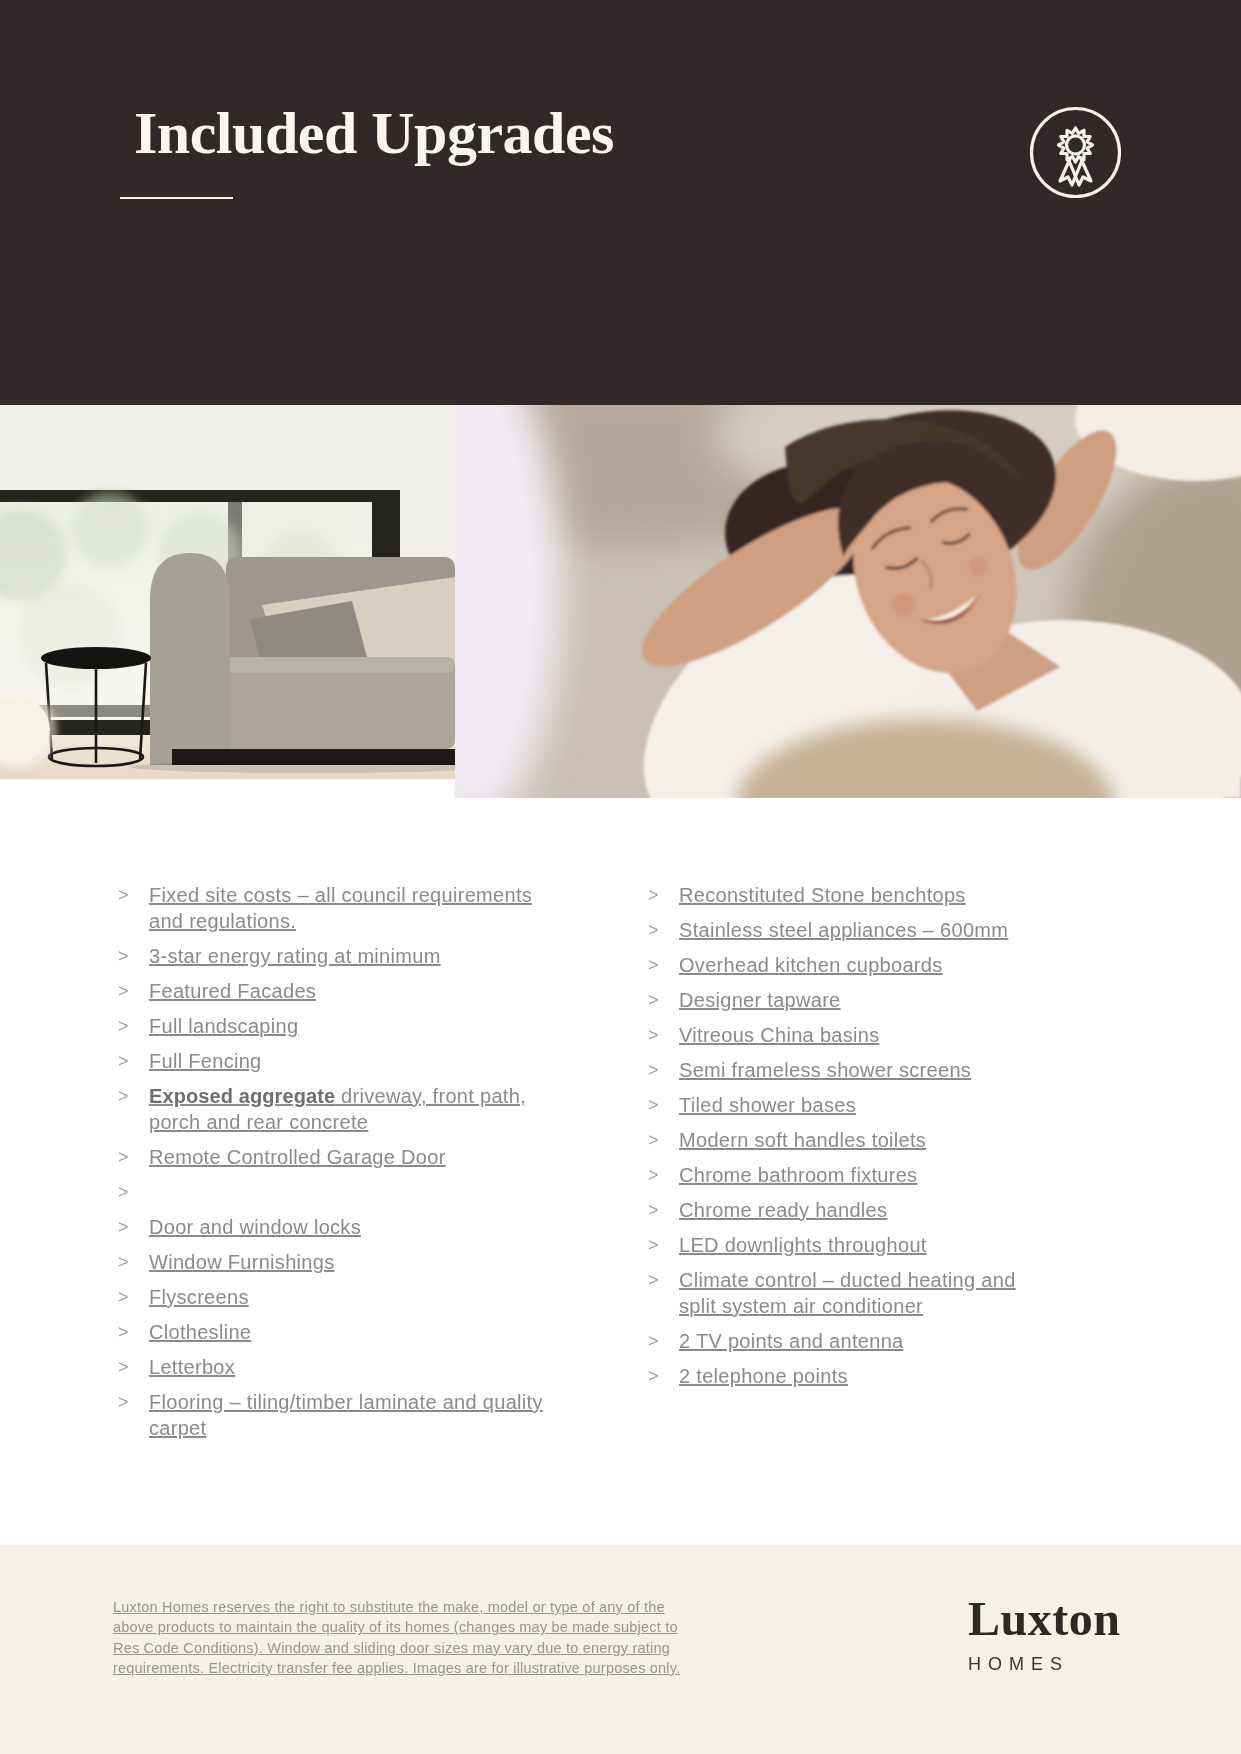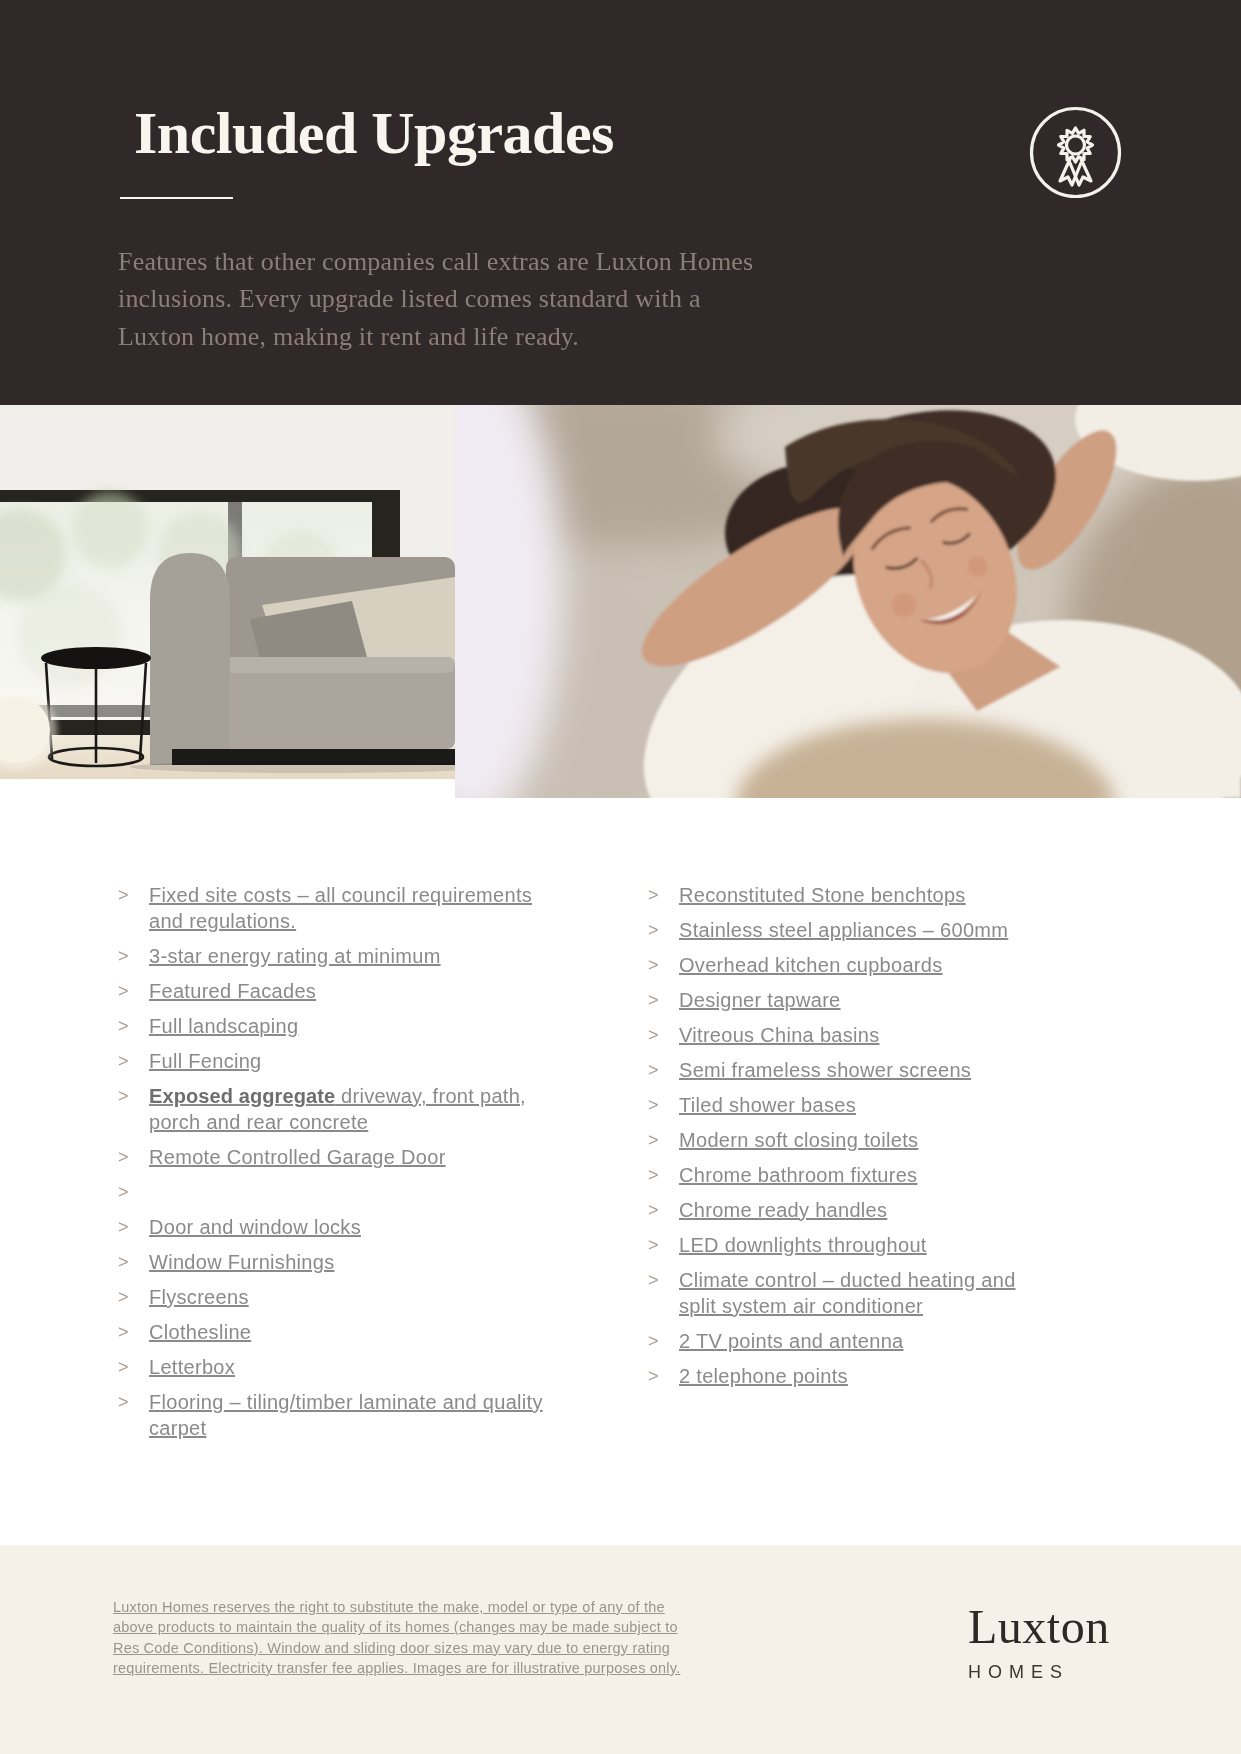--- a/index.html
+++ b/index.html
@@ -34,32 +34,31 @@
   .litext{font-size:20px;line-height:26px;color:var(--list-text);letter-spacing:0.3px;text-decoration:underline;}
   .col-left  .litext{max-width:408px;}
   .col-right .litext{max-width:362px;}
   .emph{font-weight:700;color:var(--list-emph);letter-spacing:0.1px;}
 
   
   .footer{position:absolute;left:0;top:1545px;width:1241px;height:209px;background:var(--footer-bg);}
   .disclaimer{position:absolute;left:113px;top:52px;width:570px;margin:0;
         font-size:14.5px;line-height:1.4;color:var(--footer-text);letter-spacing:0.2px;text-decoration:underline;}
   .brand{position:absolute;left:968px;top:52px;color:var(--brand);}
-  .brand-name{font-family:"Liberation Serif",serif;font-weight:400;font-size:48px;line-height:0.9;letter-spacing:0.5px;margin-top:8px;}
+  .brand-name{font-family:"Liberation Serif",serif;font-weight:700;font-size:48px;line-height:0.9;letter-spacing:0.5px;}
   .brand-type{font-size:18px;letter-spacing:7px;margin-top:14px;color:#3a352f;}
 </style>
 </head>
 <body>
 
 <div class="page">
 
   <div class="header">
     <h1 class="page-title">Included Upgrades</h1>
     <div class="title-rule"></div>
-    <p class="intro">Features that other companies call extras are Luxton Homes inclusions. Every upgrade listed comes standard with a Luxton home, making it rent and life ready.</p>
 
     <span class="badge">
       <svg viewBox="0 0 95 95">
         <g fill="none" stroke="#F5F2EC" stroke-width="3.2" stroke-linejoin="round" stroke-linecap="round">
           <circle cx="47.5" cy="47.5" r="44"></circle>
           <path d="M42 54 L32 76 L40 72 L44 80 L53 58"></path>
           <path d="M53 54 L63 76 L55 72 L51 80 L42 58"></path>
           <polygon points="64.5,40 59.1,43.1 62.2,48.5 56,48.5 56,54.7 50.6,51.6 47.5,57 44.4,51.6 39,54.7 39,48.5 32.8,48.5 35.9,43.1 30.5,40 35.9,36.9 32.8,31.5 39,31.5 39,25.3 44.4,28.4 47.5,23 50.6,28.4 56,25.3 56,31.5 62.2,31.5 59.1,36.9"></polygon>
           <circle cx="47.5" cy="40" r="9"></circle>
         </g>
@@ -268,21 +267,21 @@
         <div class="li">
           <span class="bullet">&gt;</span>
           <span class="litext">Semi frameless shower screens</span>
         </div>
         <div class="li">
           <span class="bullet">&gt;</span>
           <span class="litext">Tiled shower bases</span>
         </div>
         <div class="li">
           <span class="bullet">&gt;</span>
-          <span class="litext">Modern soft closing toilets</span>
+          <span class="litext">Modern soft handles toilets</span>
         </div>
         <div class="li">
           <span class="bullet">&gt;</span>
           <span class="litext">Chrome bathroom fixtures</span>
         </div>
         <div class="li">
           <span class="bullet">&gt;</span>
           <span class="litext">Chrome ready handles</span>
         </div>
         <div class="li">

